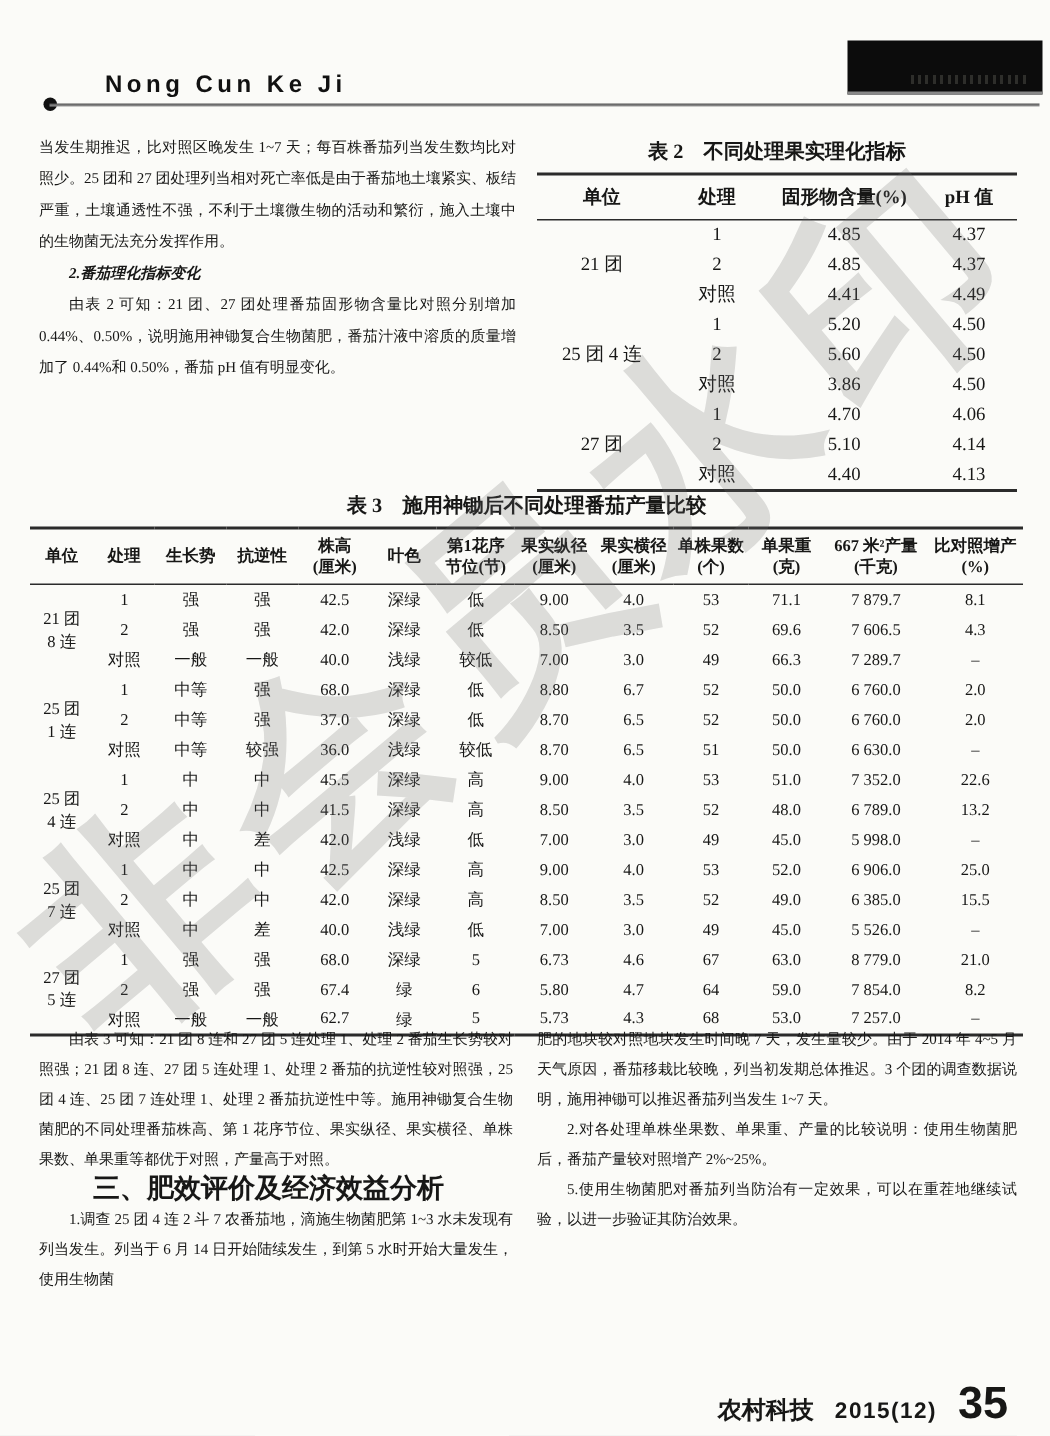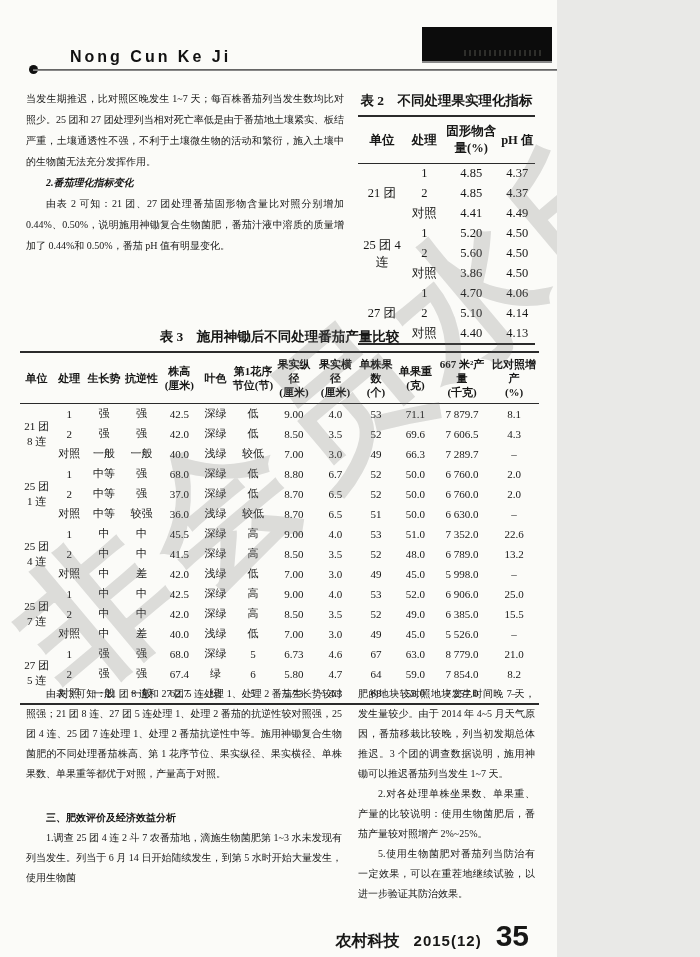--- a/index.html
+++ b/index.html
@@ -1,19 +1,19 @@
 <!DOCTYPE html>
 <html><head>
 <meta charset="utf-8">
 <style>
   * { margin:0; padding:0; box-sizing:border-box; }
   html,body { width:700px; height:957px; overflow:hidden; }
   body { background:#e9e9e7; }
   .page {
-    position:relative; width:557px; height:957px;
+    position:relative; width:700px; height:957px;
     background:#fbfbf8; color:#171716;
     font-family:"Liberation Serif","DejaVu Serif",serif;
     overflow:hidden;
   }
   
   .masthead { position:absolute; left:70px; top:48px;
     font-family:"Liberation Sans","DejaVu Sans",sans-serif;
     font-weight:bold; font-size:16px; letter-spacing:3px; color:#111; }
   .bullet { position:absolute; left:29px; top:65px; width:9px; height:9px;
     border-radius:50%; background:#111; }
@@ -29,21 +29,21 @@
     color:rgba(110,110,108,0.22); transform:rotate(-40deg); white-space:nowrap;
     pointer-events:none; z-index:6; }
   
   .top-cols { position:absolute; left:26px; right:22px; top:88px; display:flex; gap:14px; }
   .col-l { width:318px; }
   .col-r { flex:1; padding-top:4px; }
   .para { font-size:10px; line-height:21px; text-align:justify; }
   .para.indent { text-indent:2em; }
   .para.subhead { text-indent:2em; font-weight:bold; font-style:italic; }
   .para.heading { text-indent:2em; font-weight:bold;
-    font-family:Liberation Sans, sans-serif; font-size:10px;margin-top:24px; }
+    font-family:Liberation Mono, monospace; font-size:18px; }
   .bottom-cols { position:absolute; left:26px; right:22px; top:684px; display:flex; gap:16px; }
   .bottom-cols .col-l { width:316px; }
   .bottom-cols .col-r { flex:1; padding-top:0; }
   .bottom-cols .para { line-height:20px; }
   
   .tbl-title { text-align:center; font-weight:bold; font-size:13.5px; margin-bottom:5px; }
   table { width:100%; border-collapse:collapse;
     border-top:2px solid #2b2b2b; border-bottom:2px solid #2b2b2b; }
   th { font-weight:bold; white-space:pre-line; border-bottom:1.3px solid #2b2b2b;
     text-align:center; vertical-align:middle; }

